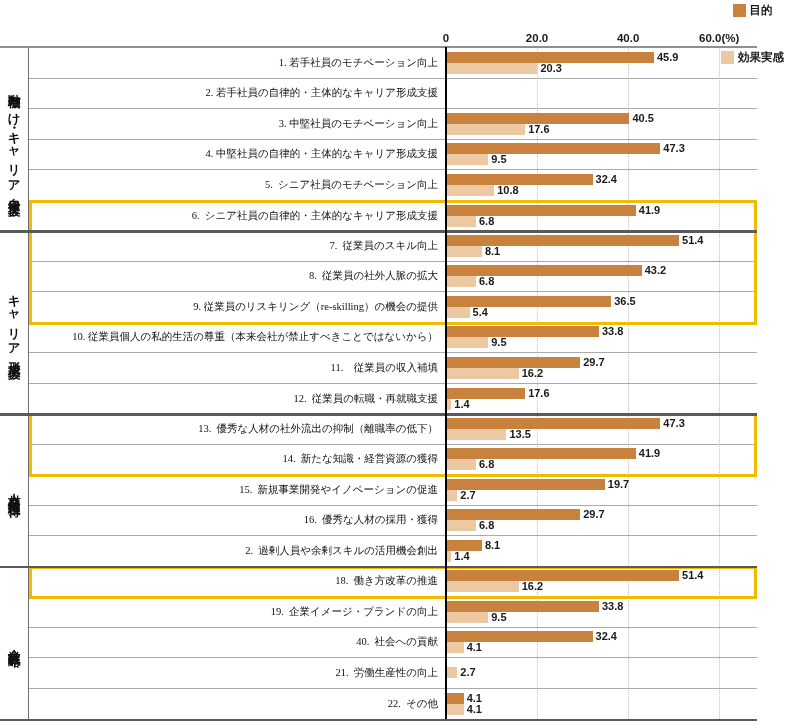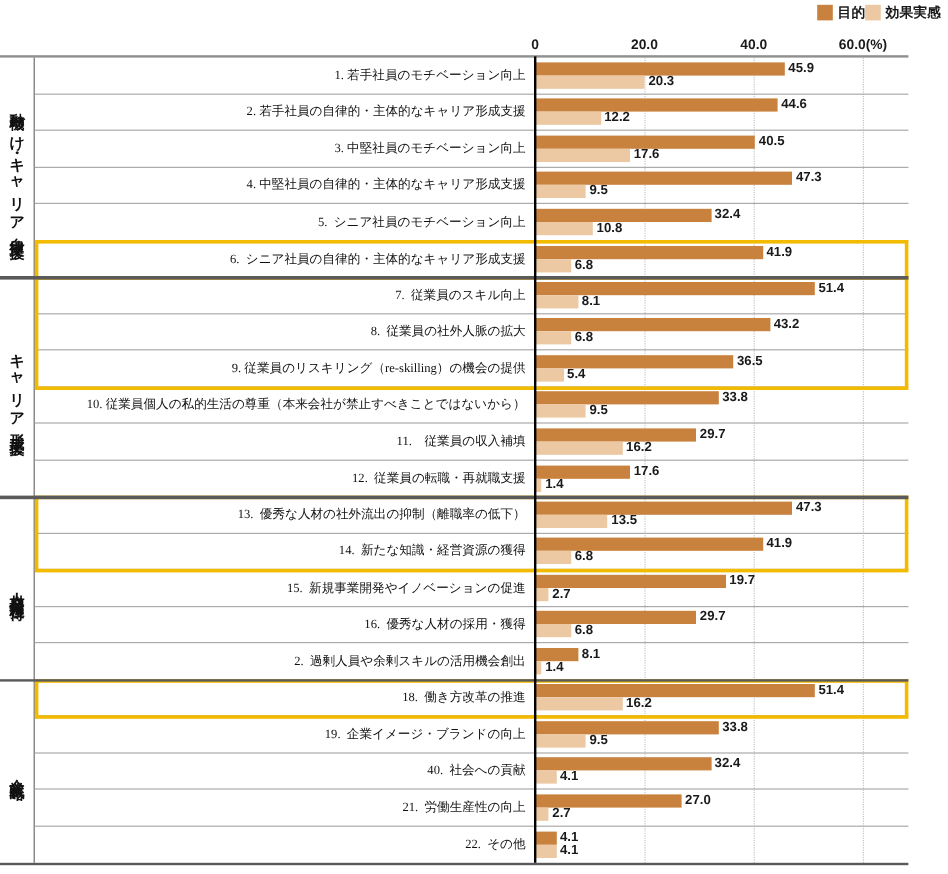--- a/index.html
+++ b/index.html
@@ -9,22 +9,23 @@
   .chart {
     position:relative;
     width:790px; height:728px;
     background:#ffffff;
     overflow:hidden;
   }
 
   
   .legend {
     position:absolute; top:3px; right:6px;
-    display:flex; align-items:center; gap:0;
+    display:flex; align-items:center; gap:32px;
     z-index:6;
+    flex-direction:column;
   }
   .legend-item { display:flex; align-items:center; gap:4px; }
   .swatch { width:13px; height:13px; display:inline-block; }
   .legend-label { font-size:11.5px; font-weight:bold; color:#1a1a1a; }
 
   
   .tick-label {
     position:absolute; top:32px;
     transform:translateX(-50%);
     font-size:11.5px; font-weight:bold; color:#1a1a1a;
@@ -142,32 +143,20 @@
                 </div>
                 <div class="bar-line">
                   <div class="bar" style="width: 92.4259px; background: rgb(236, 201, 163);"></div>
                   <span class="val">20.3</span>
                 </div>
               </div>
             </div>
           </div>
           <div class="row">
             <div class="item-label">2. 若手社員の自律的・主体的なキャリア形成支援</div>
-            <div class="plot">
-              <div class="pair">
-                <div class="bar-line">
-                  <div class="bar" style="width: 203.064px; background: rgb(201, 130, 61);"></div>
-                  <span class="val">44.6</span>
-                </div>
-                <div class="bar-line">
-                  <div class="bar" style="width: 55.5466px; background: rgb(236, 201, 163);"></div>
-                  <span class="val">12.2</span>
-                </div>
-              </div>
-            </div>
           </div>
           <div class="row">
             <div class="item-label">3. 中堅社員のモチベーション向上</div>
             <div class="plot">
               <div class="pair">
                 <div class="bar-line">
                   <div class="bar" style="width: 184.397px; background: rgb(201, 130, 61);"></div>
                   <span class="val">40.5</span>
                 </div>
                 <div class="bar-line">
@@ -450,24 +439,20 @@
                   <div class="bar" style="width: 18.6673px; background: rgb(236, 201, 163);"></div>
                   <span class="val">4.1</span>
                 </div>
               </div>
             </div>
           </div>
           <div class="row">
             <div class="item-label">21.  労働生産性の向上</div>
             <div class="plot">
               <div class="pair">
-                <div class="bar-line">
-                  <div class="bar" style="width: 122.931px; background: rgb(201, 130, 61);"></div>
-                  <span class="val">27.0</span>
-                </div>
                 <div class="bar-line">
                   <div class="bar" style="width: 12.2931px; background: rgb(236, 201, 163);"></div>
                   <span class="val">2.7</span>
                 </div>
               </div>
             </div>
           </div>
           <div class="row last">
             <div class="item-label">22.  その他</div>
             <div class="plot">

